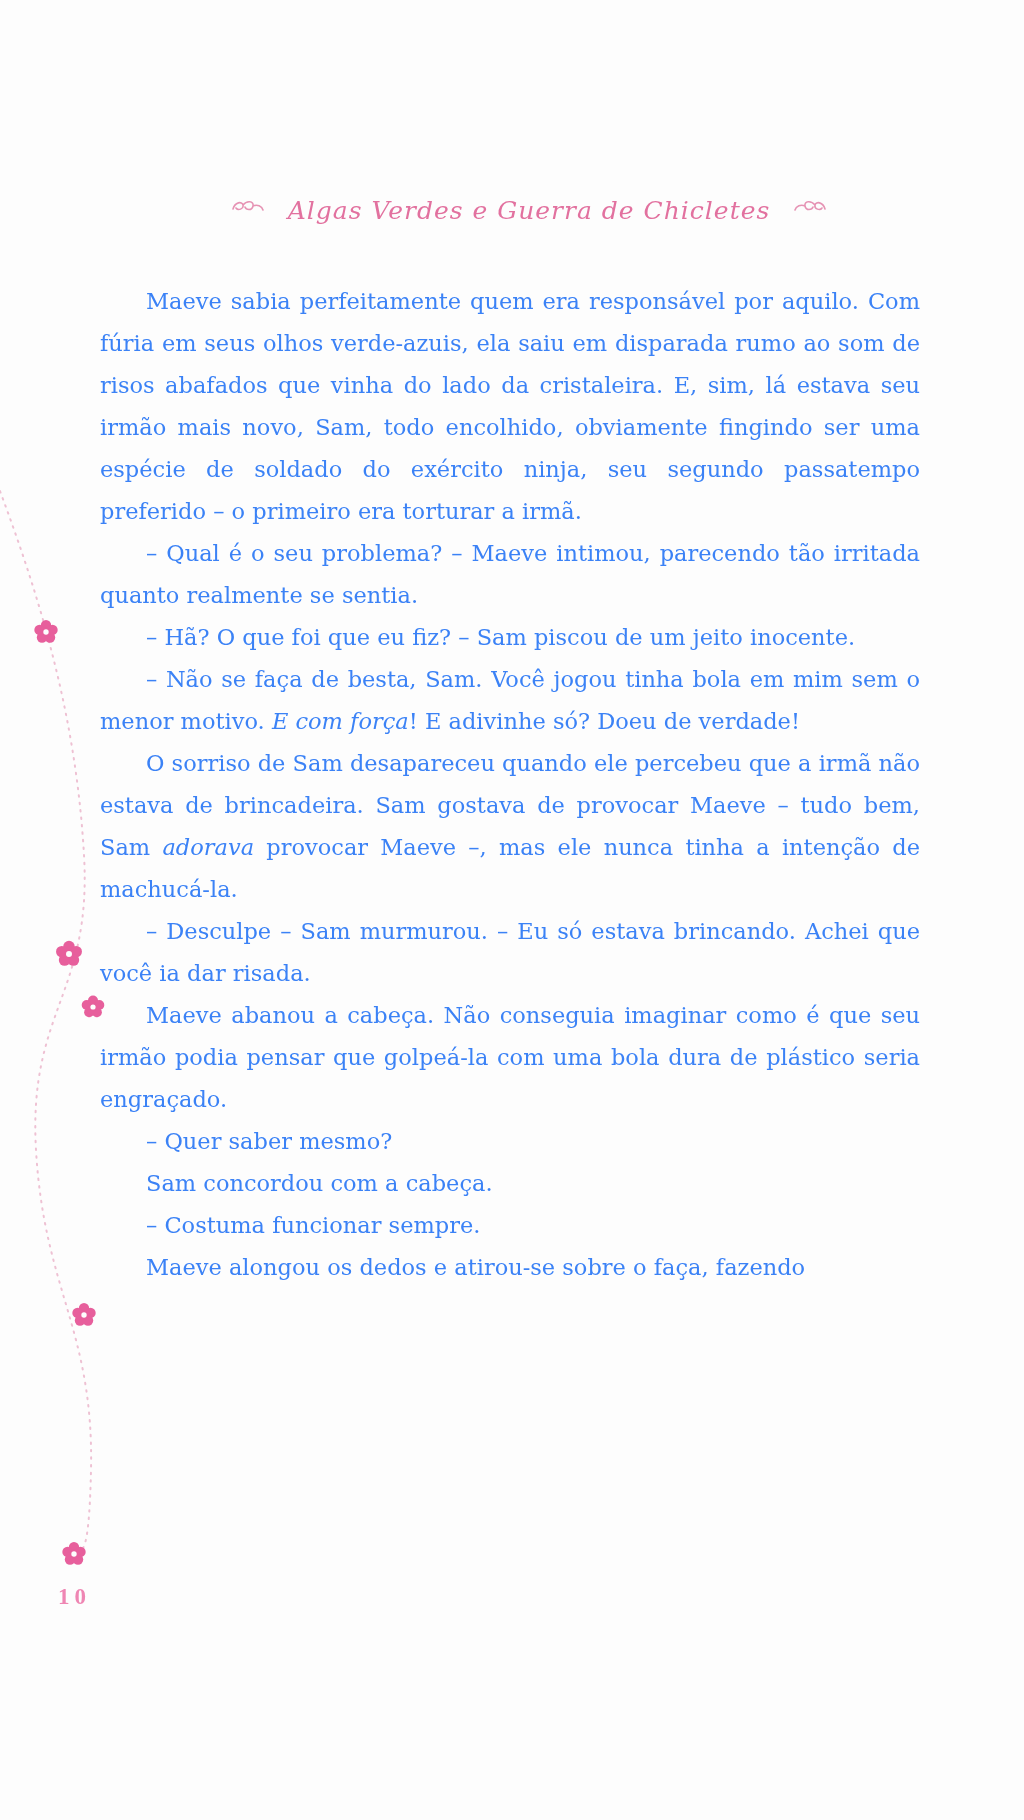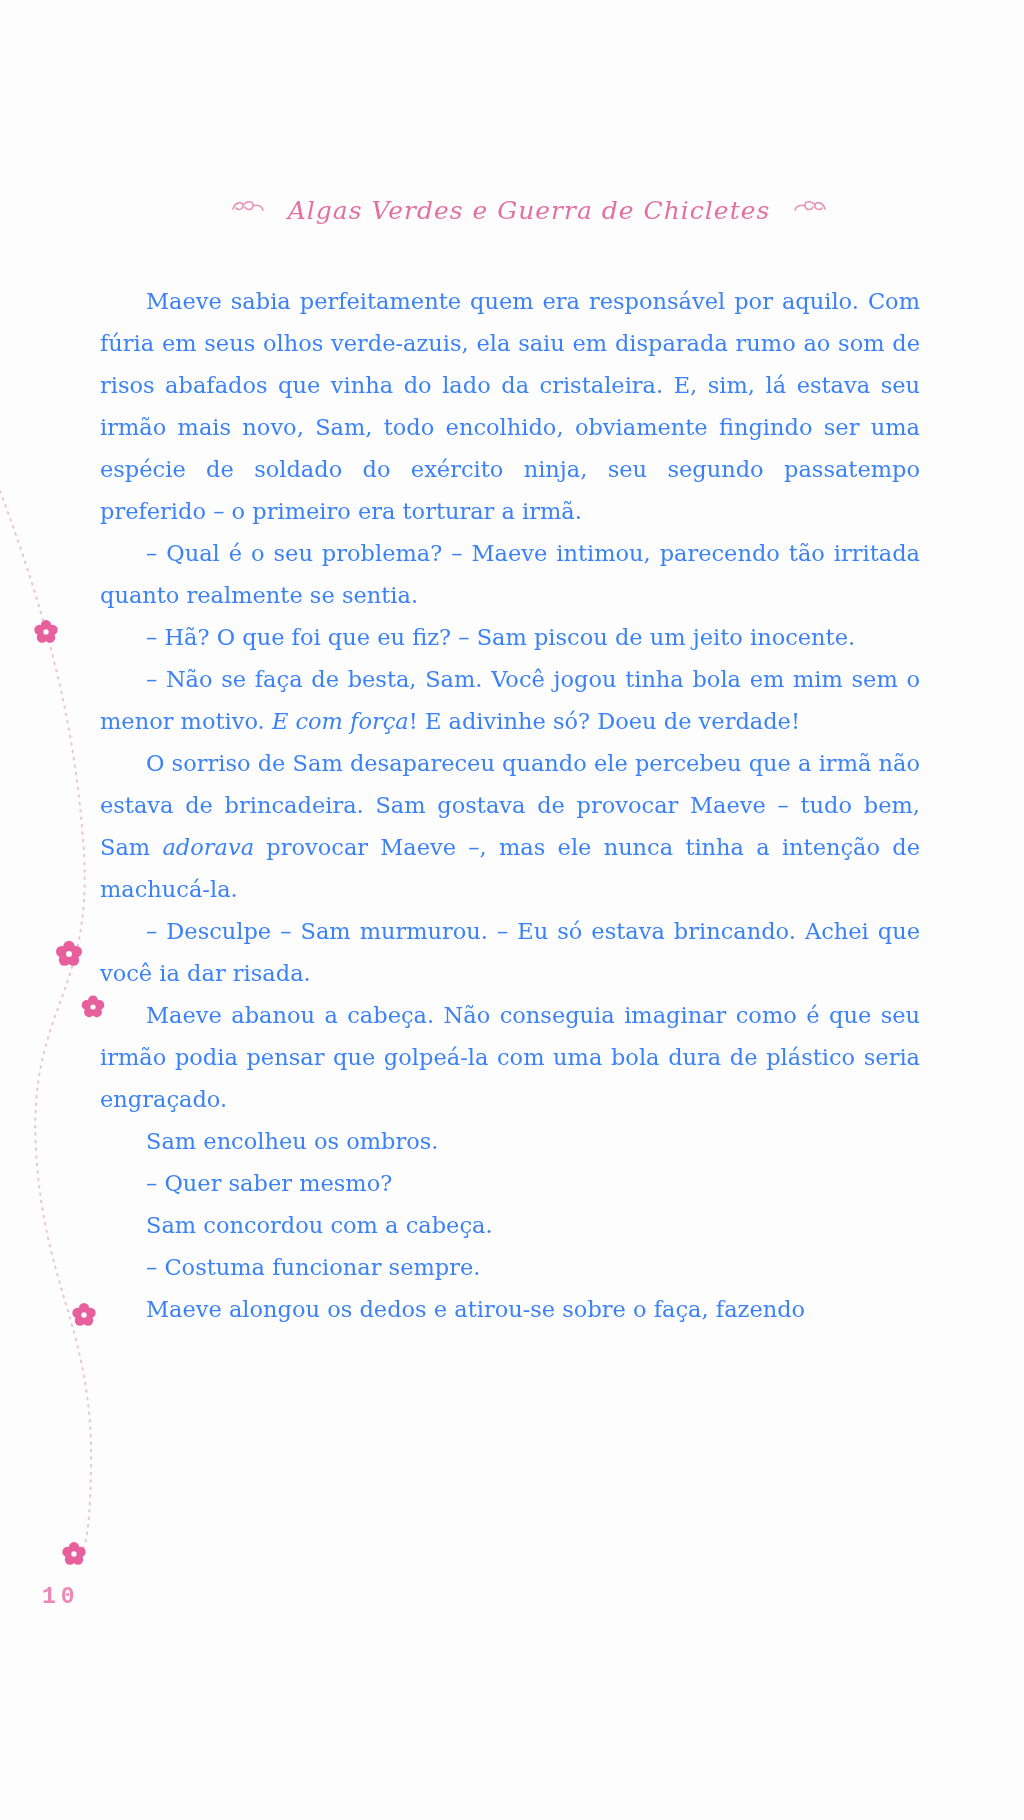--- a/index.html
+++ b/index.html
@@ -67,23 +67,23 @@
     pointer-events: none;
   }
   .flower {
     position: absolute;
     transform: translate(-50%, -50%);
   }
 
   
   .page-number {
     position: absolute;
-    left: 42px;
+    left: 58px;
     top: 1584px;
-    font-family: Liberation Mono, monospace;
+    font-family: Liberation Serif, serif;
     font-weight: 600;
     font-size: 23px;
     letter-spacing: 5px;
     color: #ef86b3;
   }
 </style>
 </head>
 <body>
 
 <div class="page">
@@ -103,21 +103,20 @@
   </div>
 
   <div class="body-text">
       <p><span>Maeve sabia perfeitamente quem era responsável por aquilo. Com fúria em seus olhos verde-azuis, ela saiu em disparada rumo ao som de risos abafados que vinha do lado da cristaleira. E, sim, lá estava seu irmão mais novo, Sam, todo encolhido, obviamente fingindo ser uma espécie de soldado do exército ninja, seu segundo passatempo preferido – o primeiro era torturar a irmã.</span></p>
       <p><span>– Qual é o seu problema? – Maeve intimou, parecendo tão irritada quanto realmente se sentia.</span></p>
       <p><span>– Hã? O que foi que eu fiz? – Sam piscou de um jeito inocente.</span></p>
       <p><span>– Não se faça de besta, Sam. Você jogou tinha bola em mim sem o menor motivo. </span><em>E com força</em><span>! E adivinhe só? Doeu de verdade!</span></p>
       <p><span>O sorriso de Sam desapareceu quando ele percebeu que a irmã não estava de brincadeira. Sam gostava de provocar Maeve – tudo bem, Sam </span><em>adorava</em><span> provocar Maeve –, mas ele nunca tinha a intenção de machucá-la.</span></p>
       <p><span>– Desculpe – Sam murmurou. – Eu só estava brincando. Achei que você ia dar risada.</span></p>
       <p><span>Maeve abanou a cabeça. Não conseguia imaginar como é que seu irmão podia pensar que golpeá-la com uma bola dura de plástico seria engraçado.</span></p>
-      <p><span>Sam encolheu os ombros.</span></p>
       <p><span>– Quer saber mesmo?</span></p>
       <p><span>Sam concordou com a cabeça.</span></p>
       <p><span>– Costuma funcionar sempre.</span></p>
       <p><span>Maeve alongou os dedos e atirou-se sobre o faça, fazendo</span></p>
     </div>
 
   <div class="deco-layer">
     <svg width="1024" height="1820" viewBox="0 0 1024 1820">
       <path d="M -8,470 C 40,595 76,715 84,855 S 28,1010 36,1150 S 94,1330 91,1470 S 70,1515 74,1552" fill="none" stroke="#eec1d3" stroke-width="2" stroke-dasharray="1.5 6" stroke-linecap="round"></path>
       <defs>

